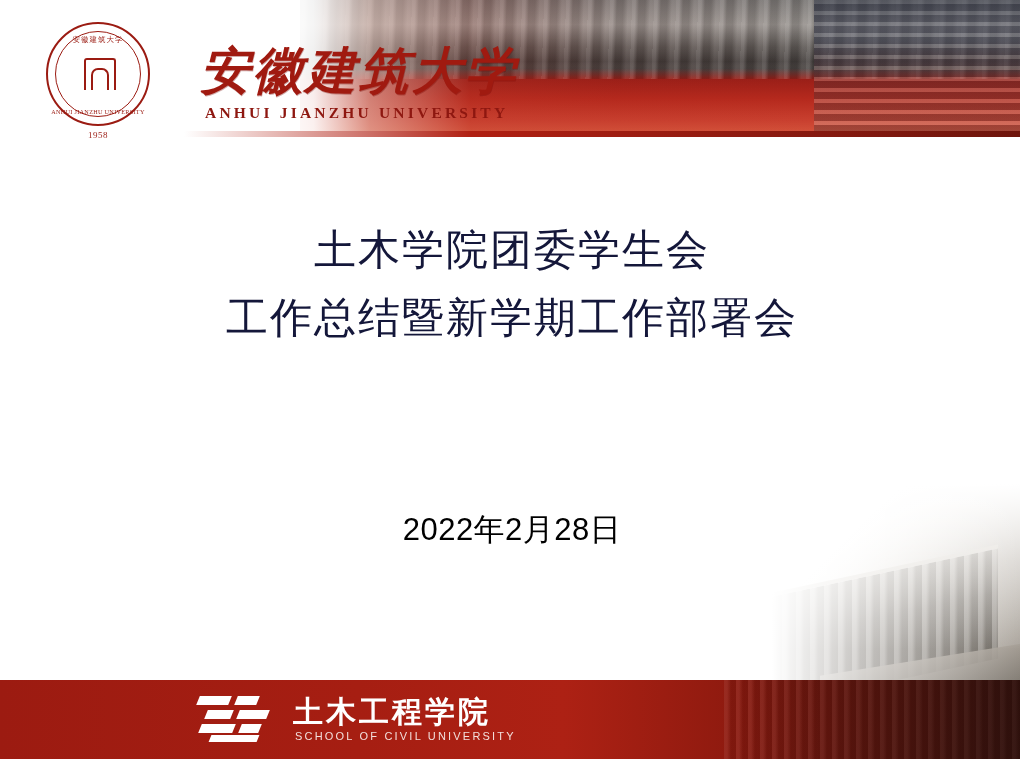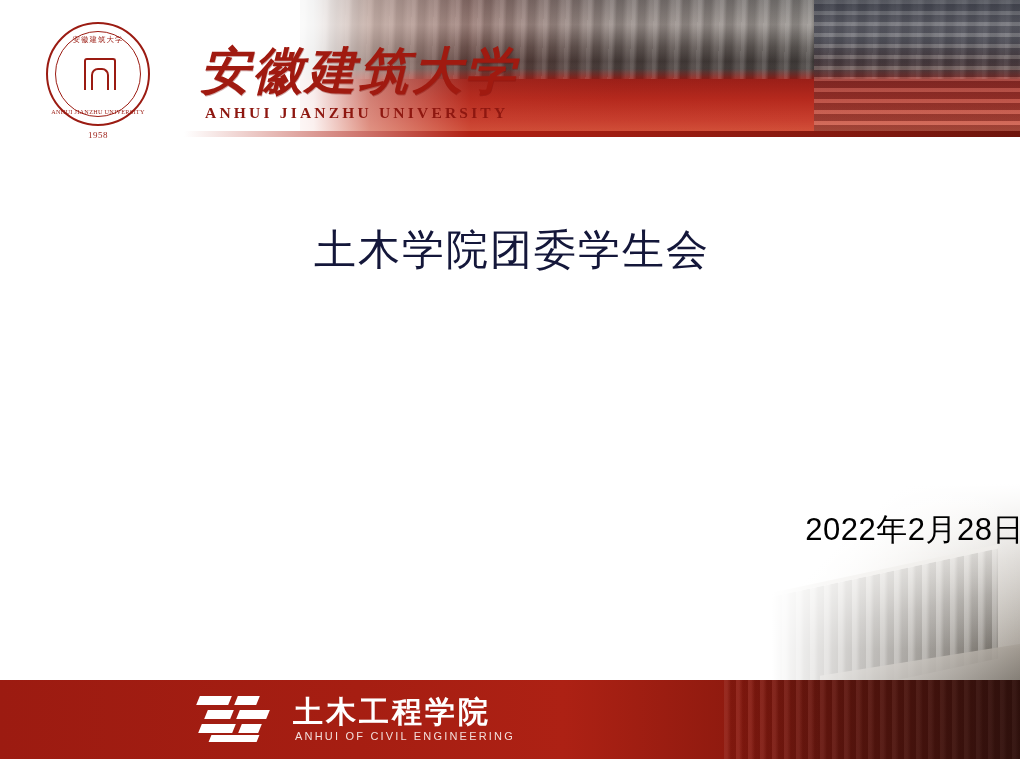--- a/index.html
+++ b/index.html
@@ -239,21 +239,21 @@
     line-height: 68px;
     color: #14173a;
     letter-spacing: 2px;
     font-weight: 500;
   }
   .date-line {
     position: absolute;
     left: 0;
     top: 509px;
     width: 1024px;
-    text-align: right;
+    text-align: center;
     font-family: "Liberation Sans", "DejaVu Sans", sans-serif;
     font-size: 31px;
     color: #000000;
     letter-spacing: 0.5px;
     z-index: 5;
   }
 
   
   .bottom-photo {
     position: absolute;
@@ -418,31 +418,32 @@
     <div class="bp-sky"></div>
     <div class="bp-roof1"></div>
     <div class="bp-roof2"></div>
     <div class="bp-wall"></div>
     <div class="bp-haze2"></div>
     <div class="bp-haze"></div>
   </div>
 
   <div class="title-block">
     <div class="title-line">土木学院团委学生会</div>
+    <div class="title-line">工作总结暨新学期工作部署会</div>
   </div>
 
   <div class="date-line">2022年2月28日</div>
 
   <div class="footer">
     <div class="footer-logo">
       <div class="fl-row r1"></div>
       <div class="fl-row r2"></div>
       <div class="fl-row r3"></div>
       <div class="fl-row r4"></div>
       <div class="fl-row r5"></div>
       <div class="fl-row r6"></div>
       <div class="fl-row r7"></div>
     </div>
     <div class="footer-title">土木工程学院</div>
-    <div class="footer-sub">ANHUI OF CIVIL ENGINEERING</div>
+    <div class="footer-sub">SCHOOL OF CIVIL UNIVERSITY</div>
   </div>
 
 </div>
 
 </body></html>

